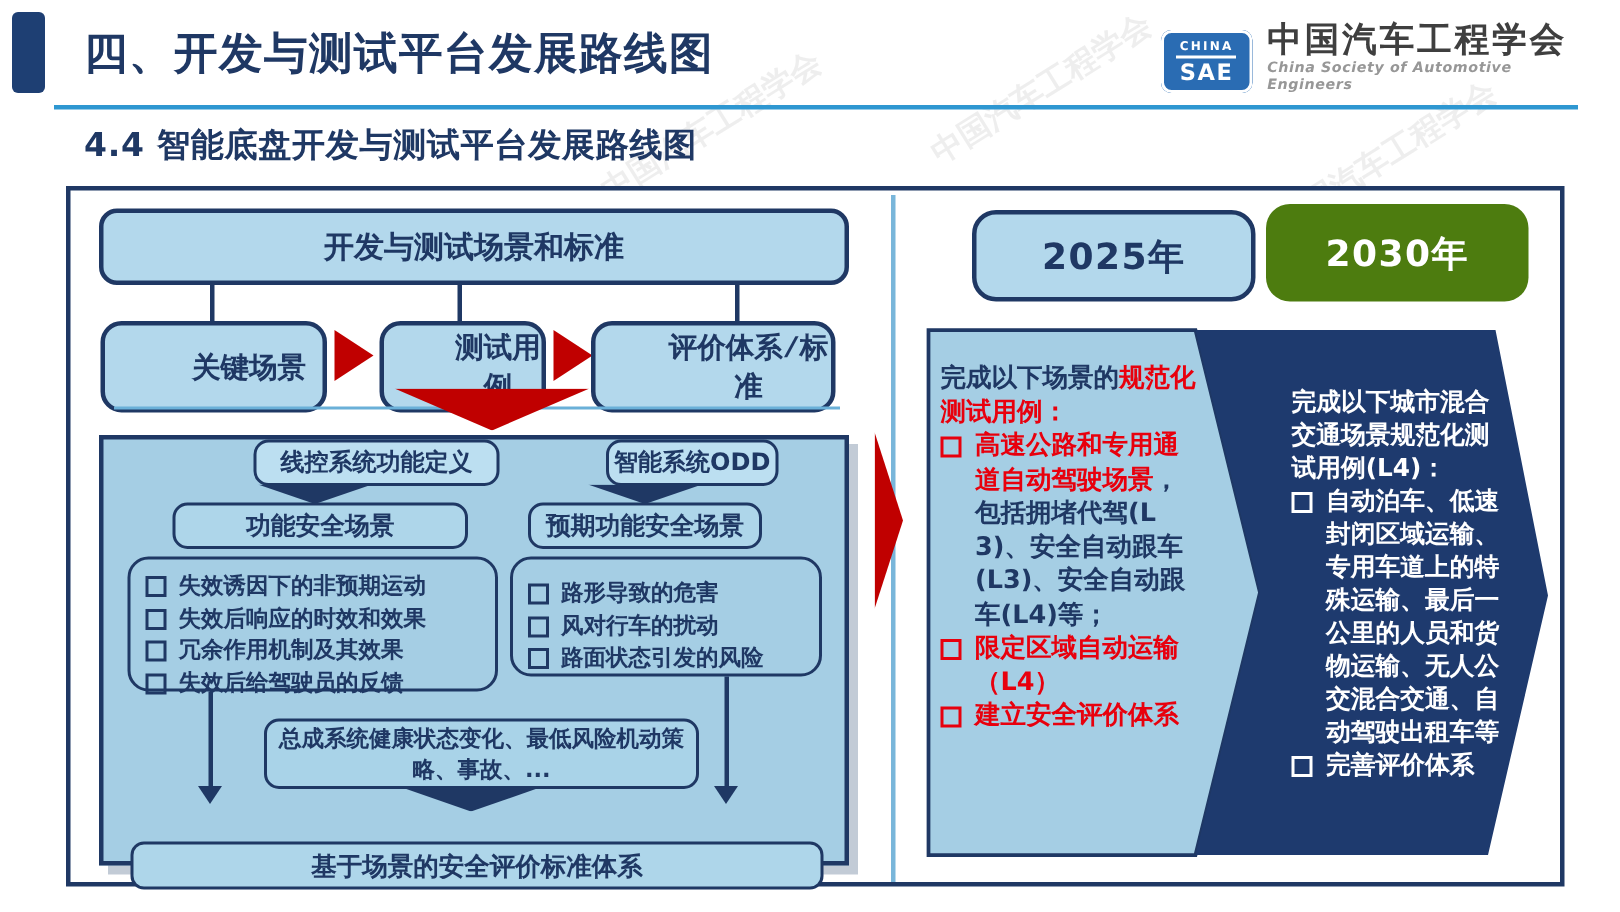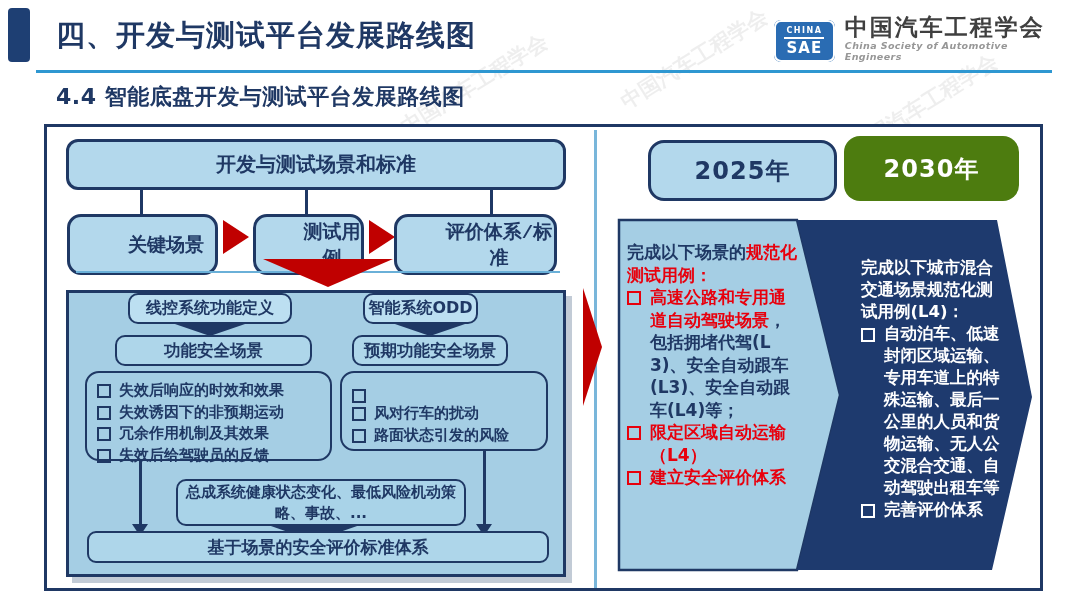--- a/index.html
+++ b/index.html
@@ -39,33 +39,33 @@
   .arr-right{width:0;height:0;border-top:17px solid transparent;border-bottom:17px solid transparent;
              border-left:26px solid #c00000;top:220px;}
   .flow-hline{left:76px;top:271px;width:484px;height:2px;background:#6ab0d8;}
   .big-down{left:263px;top:259px;width:130px;height:28px;background:#c00000;
             clip-path:polygon(0 0,100% 0,50% 100%);}
   
   .panel{left:66px;top:290px;width:500px;height:287px;background:#a5cee4;
          border:3px solid #1f3864;box-sizing:border-box;box-shadow:6px 6px 0 rgba(120,140,165,0.45);}
   .inbox{border:2.5px solid #1f3864;color:#1f3864;font-weight:bold;box-sizing:border-box;
          display:flex;align-items:center;justify-content:center;text-align:center;}
-  .hdr-box{background:#bcdff1;border-radius:10px;font-size:16px;height:31px;}
+  .hdr-box{background:#bcdff1;border-radius:10px;font-size:16px;height:31px;margin-left:41px;}
   .sub-box{background:#aed6ea;border-radius:10px;font-size:16.5px;height:31px;}
   .chev{background:#1f3864;clip-path:polygon(0 0,100% 0,50% 100%);}
   .list-box{border:2.5px solid #1f3864;border-radius:14px;box-sizing:border-box;
             padding:7px 6px 4px 10px;color:#1f3864;font-weight:bold;font-size:15px;line-height:21.5px;}
   .li{display:flex;}
   .sq{flex:0 0 auto;width:10px;height:10px;border:2.5px solid #1f3864;margin:4px 8px 0 0;}
   .mid-box{left:176px;top:479px;width:290px;height:47px;border-radius:10px;background:#a9d3e8;
            font-size:15px;line-height:21px;border-width:2.5px;}
   .vshaft{width:3px;background:#1f3864;}
   .vhead{width:0;height:0;border-left:8px solid transparent;border-right:8px solid transparent;
          border-top:12px solid #1f3864;}
-  .bottom-box{left:87px;top:531px;width:462px;height:32px;border-radius:9px;background:#aed6ea;
+  .bottom-box{left:87px;top:561px;width:462px;height:32px;border-radius:9px;background:#aed6ea;
               font-size:17px;border-width:2.5px;}
   
   .divider{left:594px;top:130px;width:3px;height:458px;background:#79b6da;}
   .red-chev{left:583px;top:288px;width:19px;height:118px;background:#c00000;
             clip-path:polygon(0 0,100% 50%,0 100%);}
   
   .year-box{border-radius:16px;font-weight:bold;font-size:24px;display:flex;align-items:center;
             justify-content:center;box-sizing:border-box;letter-spacing:1px;margin-left:30px;}
   .y2025{left:618px;top:140px;width:189px;height:61px;background:#b3d8ec;border:3.5px solid #1f3864;color:#1f3864;}
   .y2030{left:814px;top:136px;width:175px;height:65px;background:#4d7c0f;color:#ffffff;}
@@ -124,42 +124,43 @@
   <div class="abs big-down"></div>
 
   <div class="abs panel"></div>
 
   <div class="abs inbox hdr-box" style="left:128px;top:293px;width:164px;">线控系统功能定义</div>
   <div class="abs chev" style="left:172px;top:323px;width:76px;height:13px;"></div>
   <div class="abs inbox sub-box" style="left:115px;top:335px;width:197px;">功能安全场景</div>
   <div class="abs list-box" style="left:85px;top:371px;width:247px;height:90px;">
     <div class="li">
         <span class="sq"></span>
+        <span class="bullet-text">失效诱因下的非预期运动</span>
+      </div>
+    <div class="li">
+        <span class="sq"></span>
         <span class="bullet-text">失效后响应的时效和效果</span>
-      </div>
-    <div class="li">
-        <span class="sq"></span>
-        <span class="bullet-text">失效诱因下的非预期运动</span>
       </div>
     <div class="li">
         <span class="sq"></span>
         <span class="bullet-text">冗余作用机制及其效果</span>
       </div>
     <div class="li">
         <span class="sq"></span>
         <span class="bullet-text">失效后给驾驶员的反馈</span>
       </div>
   </div>
 
   <div class="abs inbox hdr-box" style="left:363px;top:293px;width:115px;">智能系统ODD</div>
   <div class="abs chev" style="left:392px;top:323px;width:76px;height:13px;"></div>
   <div class="abs inbox sub-box" style="left:352px;top:335px;width:156px;">预期功能安全场景</div>
   <div class="abs list-box" style="left:340px;top:371px;width:208px;height:80px;padding-top:12px;">
     <div class="li">
         <span class="sq"></span>
+        <span class="bullet-text">路形导致的危害</span>
       </div>
     <div class="li">
         <span class="sq"></span>
         <span class="bullet-text">风对行车的扰动</span>
       </div>
     <div class="li">
         <span class="sq"></span>
         <span class="bullet-text">路面状态引发的风险</span>
       </div>
   </div>

